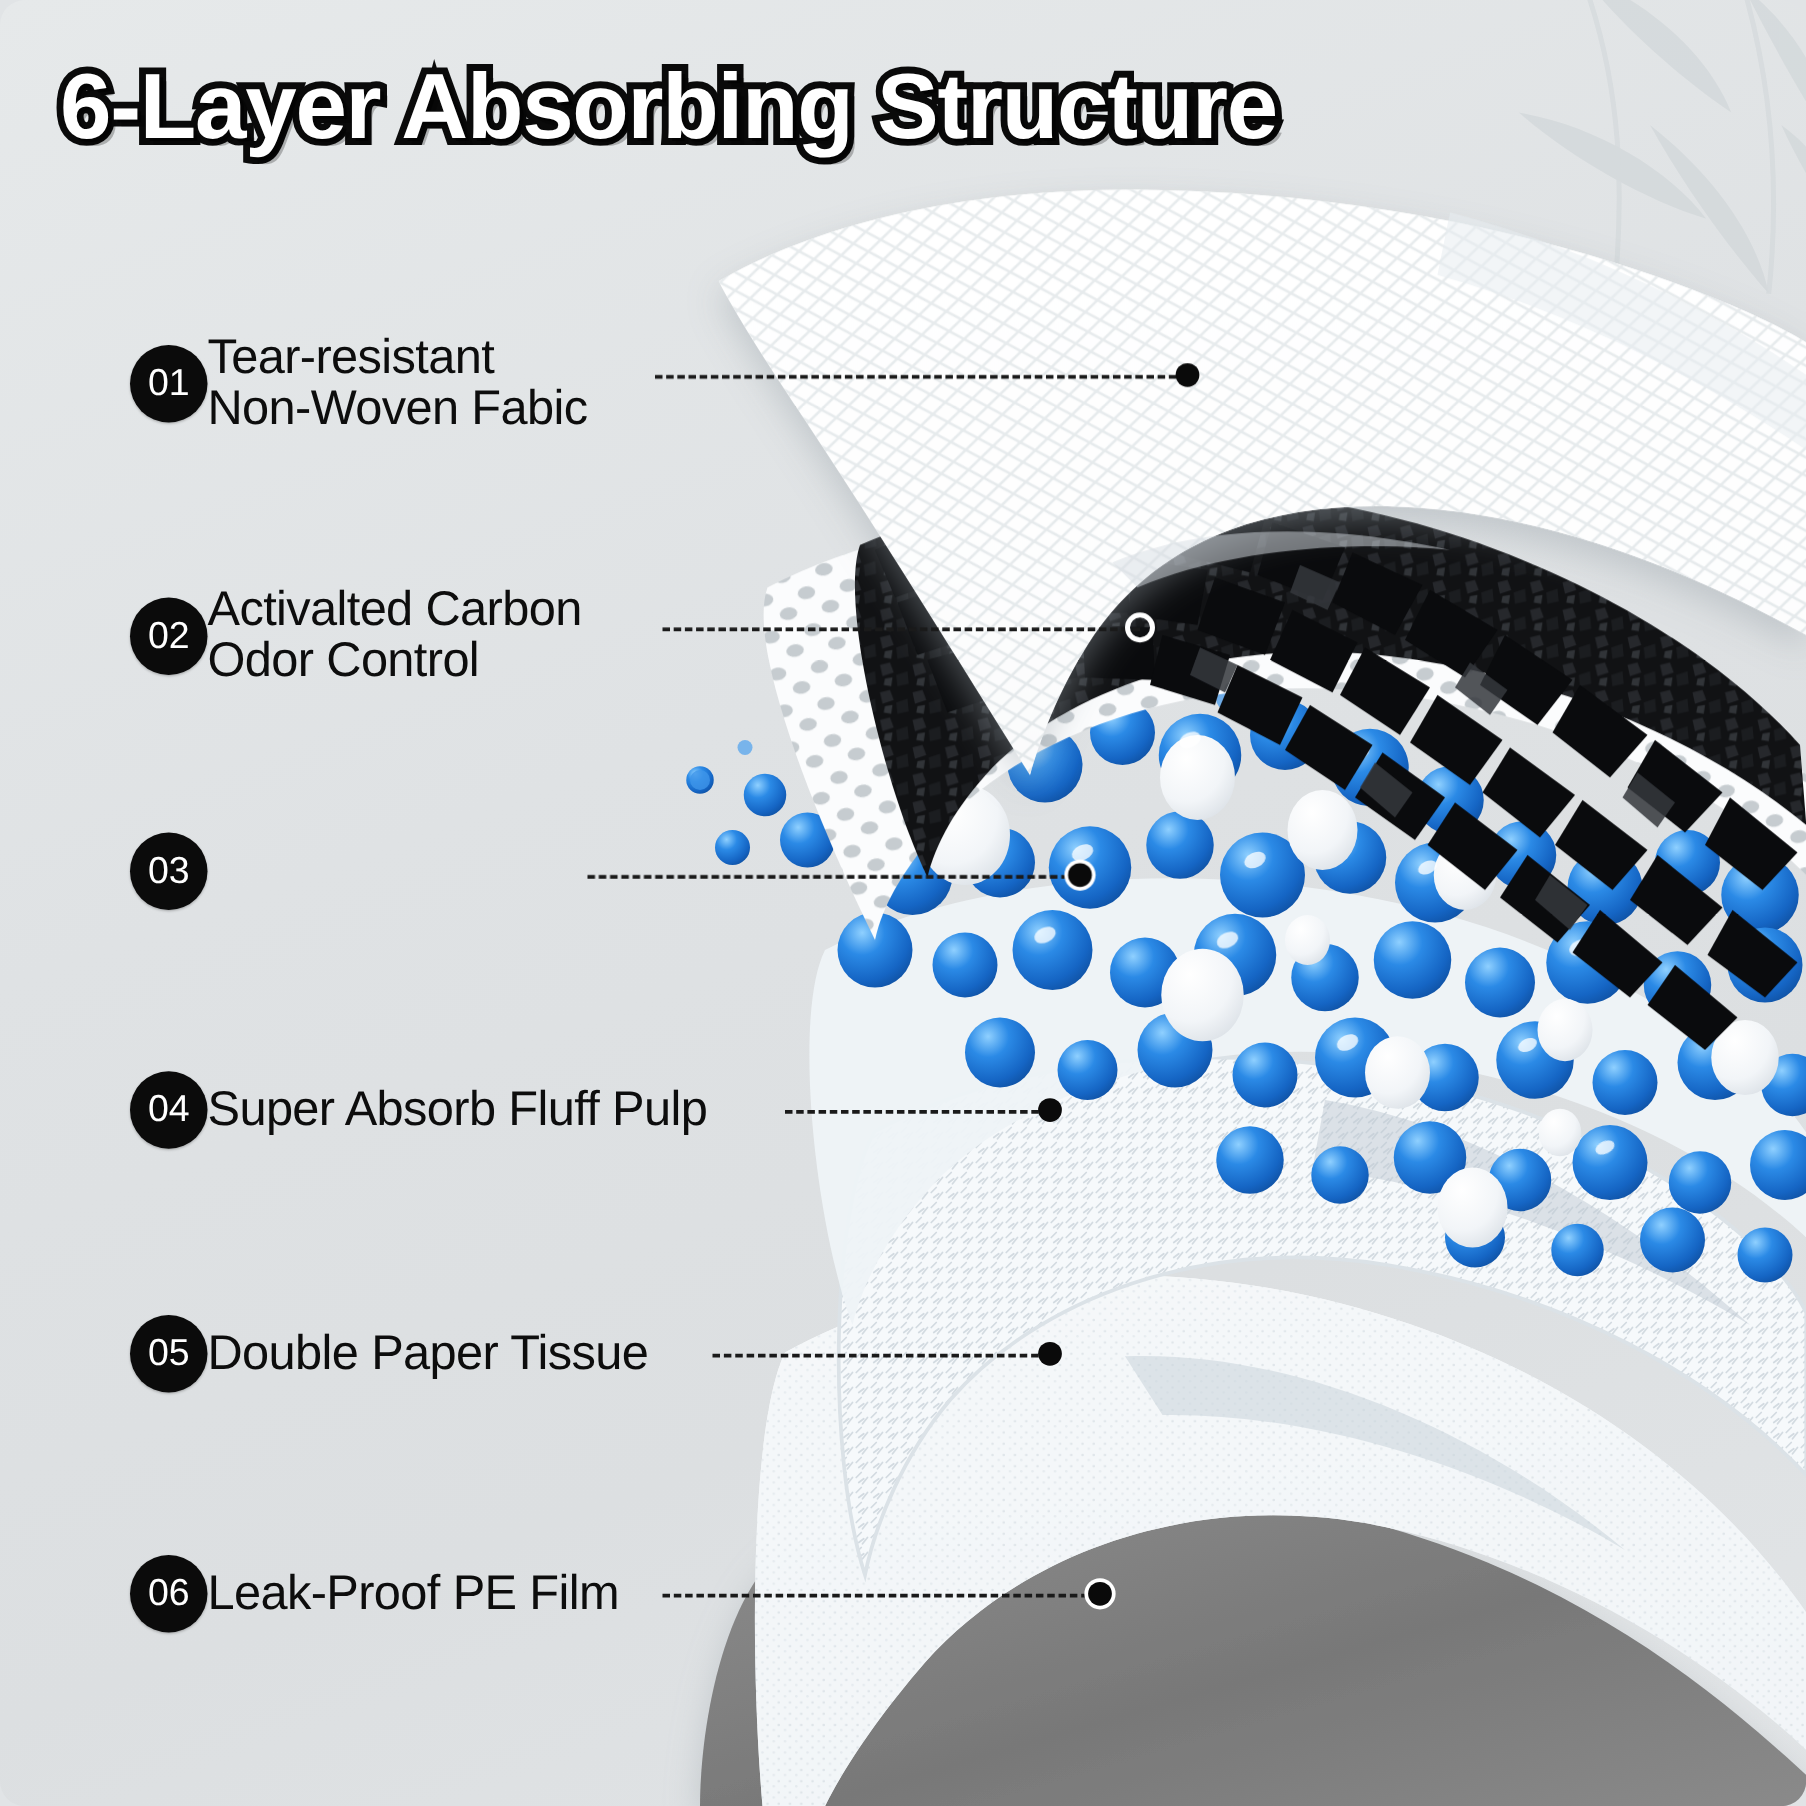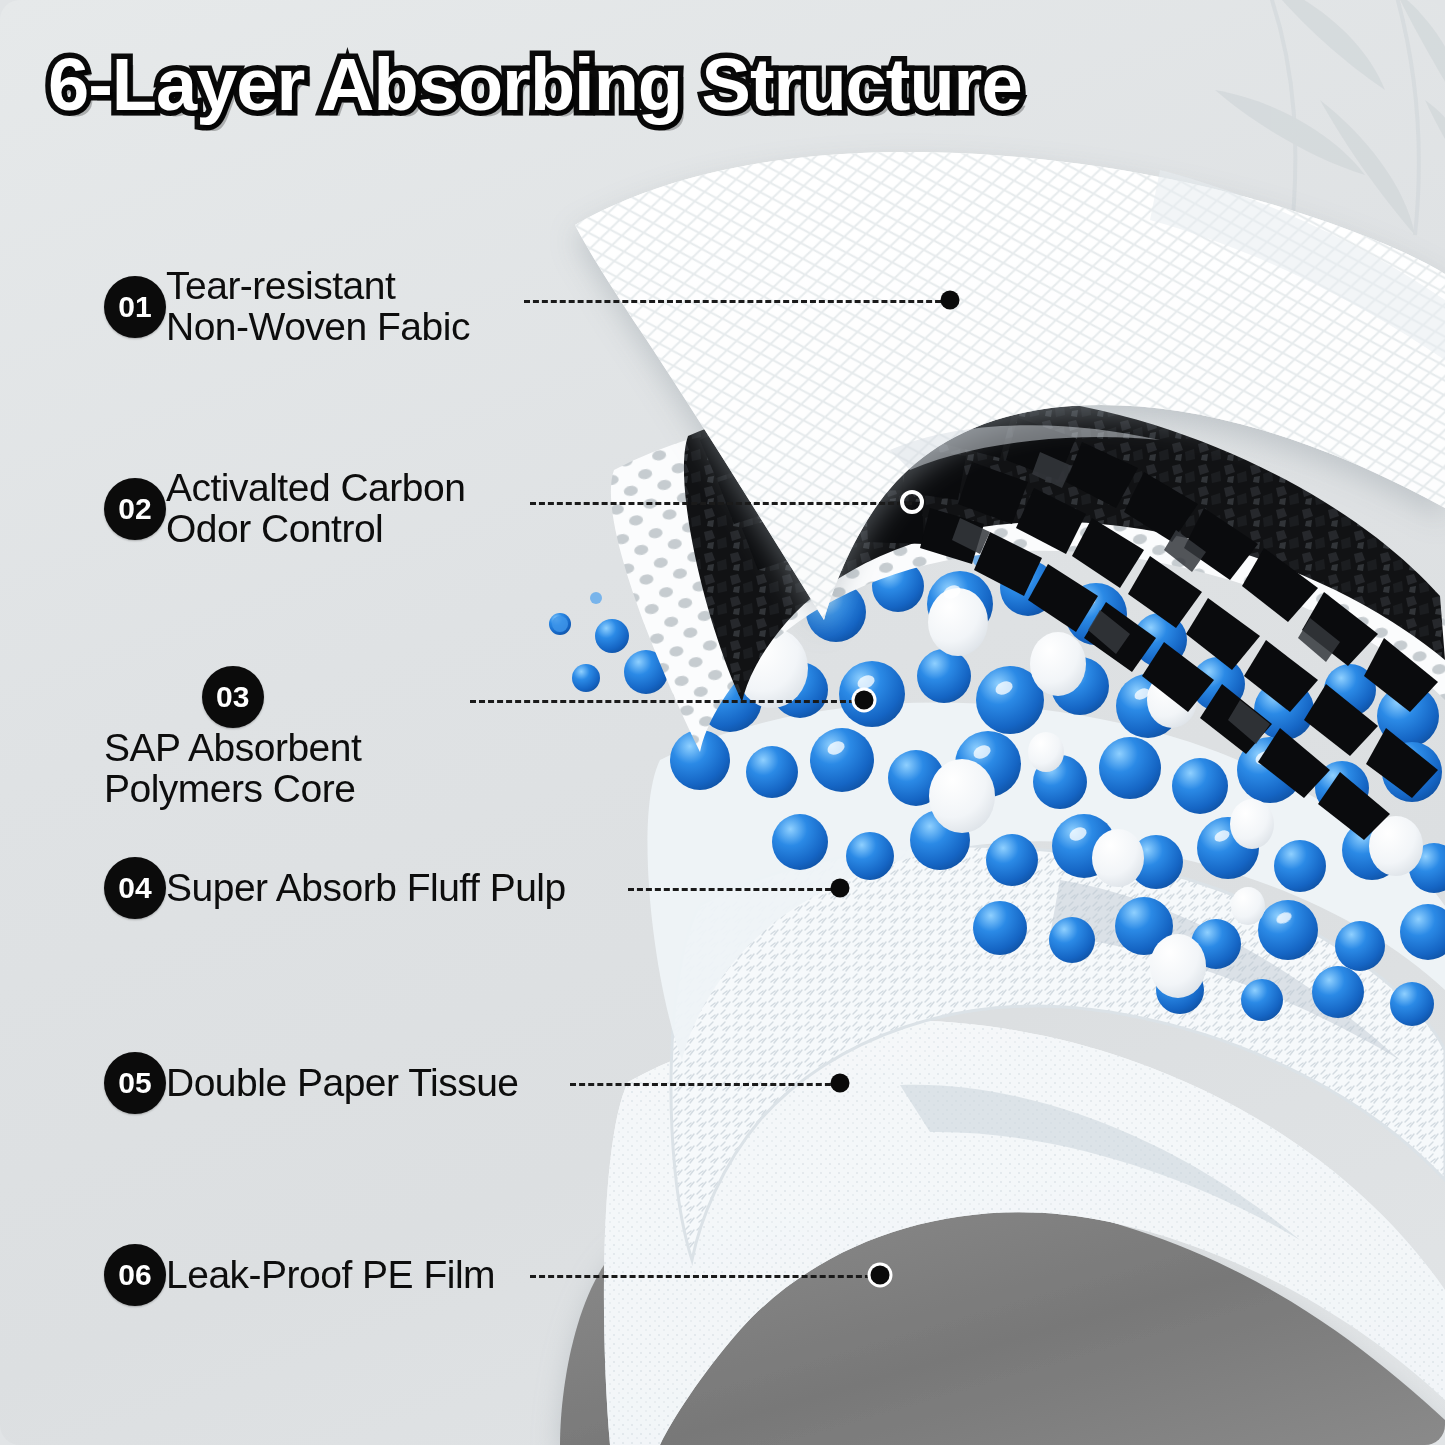--- a/index.html
+++ b/index.html
@@ -43,21 +43,21 @@
     align-items: center;
     white-space: nowrap;
   }
   .badge {
     width: 62px;
     height: 62px;
     border-radius: 50%;
     background: #0b0b0b;
     color: #ffffff;
     font-size: 30px;
-    font-weight: bold;
+    font-weight: normal;
     display: flex;
     align-items: center;
     justify-content: center;
     letter-spacing: 0px;
     flex: 0 0 auto;
     box-shadow: 0 1px 2px rgba(0,0,0,.25);
   }
   .ctext {
     color: #0d0d0d;
     font-size: 39px;
@@ -399,26 +399,22 @@
   </div>
 
   <div class="callout" style="left:104px; top:468px;">
     <div class="badge">02</div>
     <div class="ctext">
       <span class="l1">Activalted Carbon</span>
       <span class="l2">Odor Control</span>
     </div>
   </div>
 
-  <div class="callout" style="left:104px; top:666px;flex-direction:column;">
+  <div class="callout" style="left:104px; top:666px;">
     <div class="badge">03</div>
-    <div class="ctext">
-      <span class="l1">SAP Absorbent</span>
-      <span class="l2">Polymers Core</span>
-    </div>
   </div>
 
   <div class="callout" style="left:104px; top:857px;text-align:right;">
     <div class="badge">04</div>
     <div class="ctext">
       <span class="l1">Super Absorb Fluff Pulp</span>
     </div>
   </div>
 
   <div class="callout" style="left:104px; top:1052px;">

